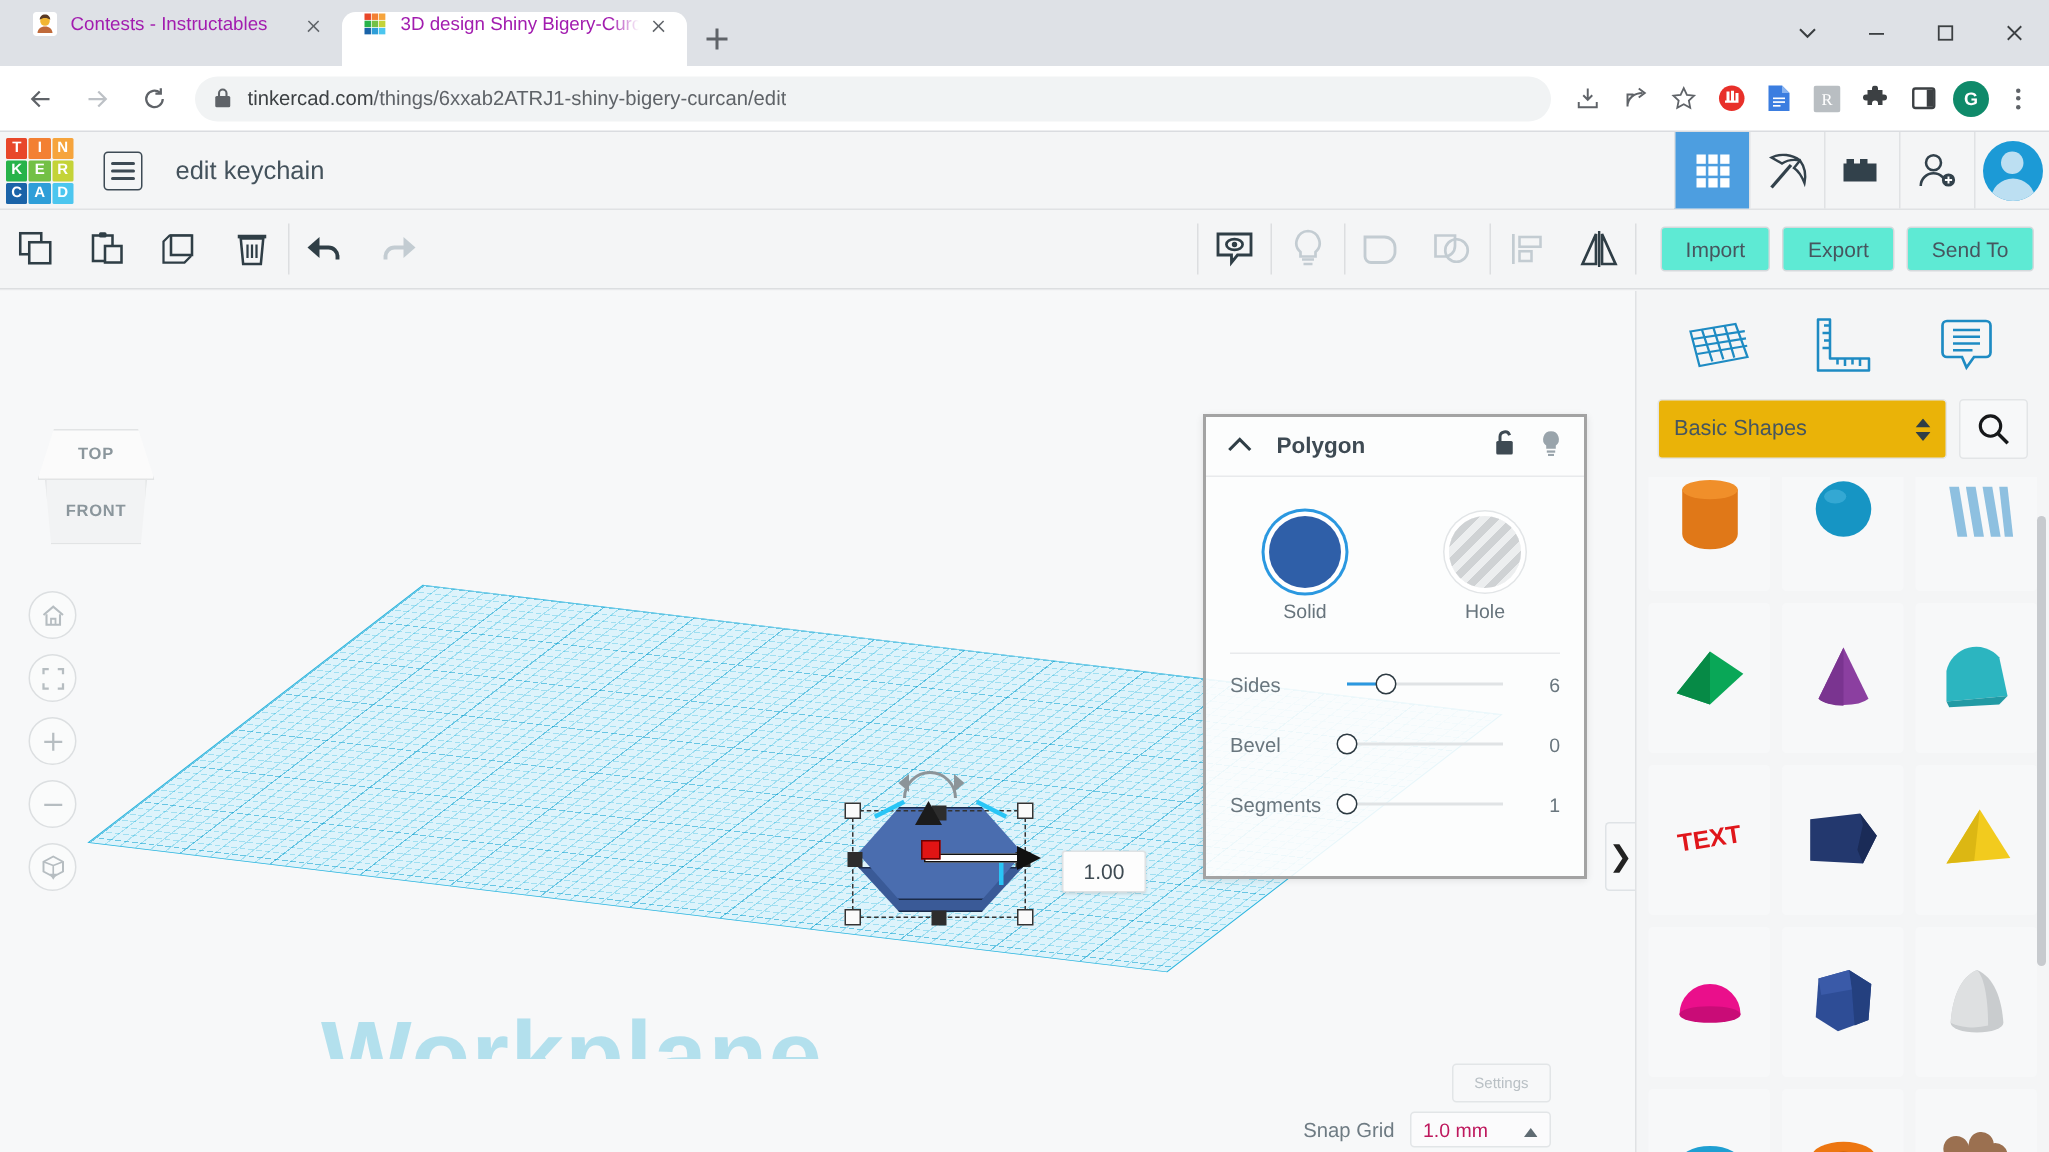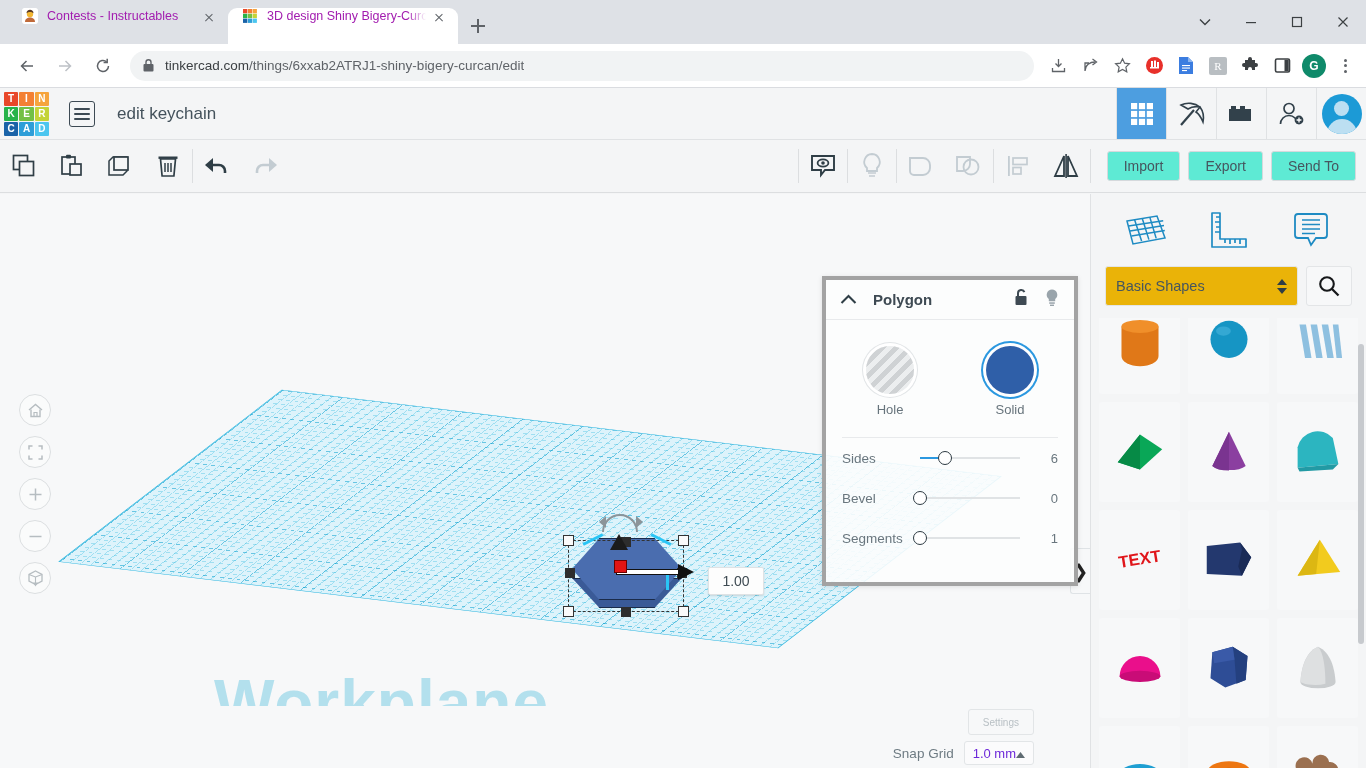--- a/index.html
+++ b/index.html
@@ -404,24 +404,24 @@
     border: 1px solid #dfe3e6;
     border-right: none;
     border-radius: 3px 0 0 3px;
     display: flex; align-items: center; justify-content: center;
     font-size: 19px; color: #222;
   }
 
   
   #prop-panel {
     position: absolute;
-    left: 822px; top: 188px;
+    left: 802px; top: 188px;
     width: 256px; height: 310px;
     background: rgba(252,253,253,0.90);
-    border: 4px solid #a3a3a3;
+    border: 2px solid #a3a3a3;
     box-shadow: 0 1px 5px rgba(0,0,0,.10);
     z-index: 20;
   }
   #pp-head {
     height: 40px;
     display: flex; align-items: center;
     padding: 0 14px;
     border-bottom: 1px solid #e8eaec;
   }
   #pp-title {
@@ -556,22 +556,22 @@
     font-size: 10px; color: #b9c0c5;
     display: flex; align-items: center;
   }
   #snap-row { display: flex; align-items: center; gap: 10px; }
   #snap-label { font-size: 13.5px; color: #6e7b83; }
   #snap-select {
     height: 24px; padding: 0 8px;
     border: 1px solid #e2e5e7;
     border-radius: 3px;
     background: #fbfbfc;
-    font-size: 13px; color: #6d28d9;
-    display: flex; align-items: center; gap: 0;
+    font-size: 13px; color: #be185d;
+    display: flex; align-items: center; gap: 24px;
   }
 </style>
 </head>
 <body>
 
 <div id="browser-chrome">
 
   <div id="tab-strip">
 
     <div class="tab inactive">
@@ -901,20 +901,24 @@
       <div class="h-edge" style="left:117px;top:56px;"></div>
       <div id="up-arrow"></div>
       <div id="drag-arrow">
         <span class="stem"></span>
           <span class="head"></span>
       </div>
       <div id="origin-sq"></div>
       <div id="dim-box">1.00</div>
     </div>
 
+    <div id="view-cube">
+      <div id="vc-top">TOP</div>
+      <div id="vc-front">FRONT</div>
+    </div>
 
     <div class="nav-circle" style="top:200px">
       <svg width="17" height="17" viewBox="0 0 17 17">
           <path d="M2 8 L8.5 2.5 L15 8" stroke="currentColor" stroke-width="1.4" fill="none"></path>
           <path d="M4 7.5 v7 h9 v-7" stroke="currentColor" stroke-width="1.4" fill="none"></path>
           <path d="M7 14.5 v-4 h3 v4" stroke="currentColor" stroke-width="1.2" fill="none"></path>
         </svg>
     </div>
     <div class="nav-circle" style="top:242px">
       <svg width="17" height="17" viewBox="0 0 17 17">
@@ -961,26 +965,26 @@
             <path d="M8 1.5 a5.3 5.3 0 0 1 3.2 9.5 v2.2 H4.8 V11 A5.3 5.3 0 0 1 8 1.5z" fill="#99a4ab"></path>
             <rect x="5.2" y="14.3" width="5.6" height="1.5" fill="#99a4ab"></rect>
             <rect x="6" y="16.6" width="4" height="1.4" fill="#99a4ab"></rect>
           </svg>
       </span>
     </div>
 
     <div id="pp-body">
       <div id="pp-modes">
         <div class="pp-mode">
+          <div class="pp-swatch solid"></div>
+          <div class="pp-mode-label">Solid</div>
+        </div>
+        <div class="pp-mode">
           <div class="pp-swatch hole"></div>
           <div class="pp-mode-label">Hole</div>
-        </div>
-        <div class="pp-mode">
-          <div class="pp-swatch solid"></div>
-          <div class="pp-mode-label">Solid</div>
         </div>
       </div>
 
       <div id="pp-divider"></div>
 
       <div class="pp-row">
         <span class="pp-row-label">Sides</span>
         <span class="pp-slider">
           <span class="pp-track"></span>
           <span class="pp-fill" style="width:25%"></span>

